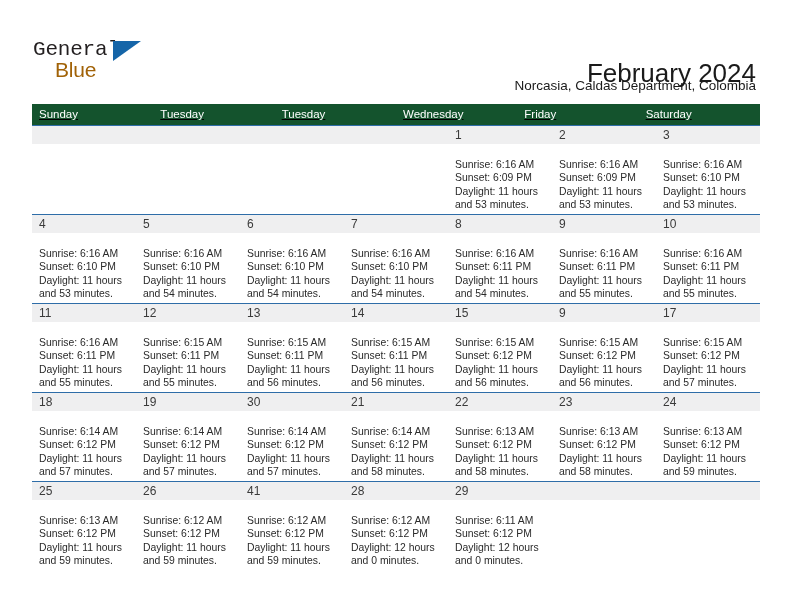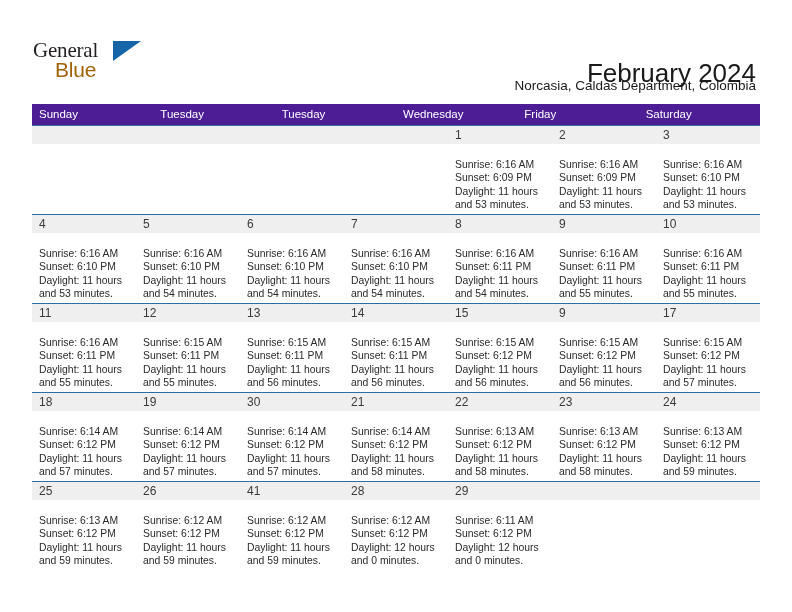--- a/index.html
+++ b/index.html
@@ -36,21 +36,21 @@
     width: 130px;
     height: 46px;
   }
   .logo-general {
     position: absolute;
     left: 0;
     top: 0;
     font-size: 21px;
     letter-spacing: -0.2px;
     color: #231f20;
-    font-family: Liberation Serif, serif;
+    font-family: Liberation Mono, monospace;
   }
   .logo-blue {
     position: absolute;
     left: 22px;
     top: 20px;
     font-size: 21px;
     letter-spacing: -0.2px;
     color: #a16207;
     font-family: "Liberation Sans", sans-serif;
   }
@@ -88,22 +88,23 @@
 
   
   .calendar {
     position: absolute;
     left: 32px;
     top: 104px;
     width: 728px;
   }
   .weekday-row {
     display: flex;
-    background: #4c1d95;
+    background: #14532d;
     height: 21px;
+    text-decoration: underline;
   }
   .weekday {
     flex: 1 1 0;
     color: #ffffff;
     font-size: 11.5px;
     line-height: 21px;
     padding-left: 7px;
     box-sizing: border-box;
     white-space: nowrap;
     overflow: hidden;

